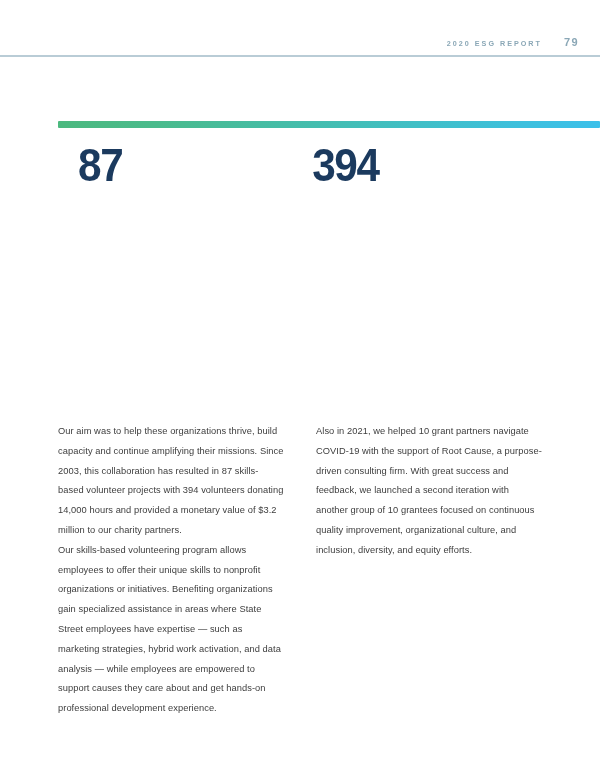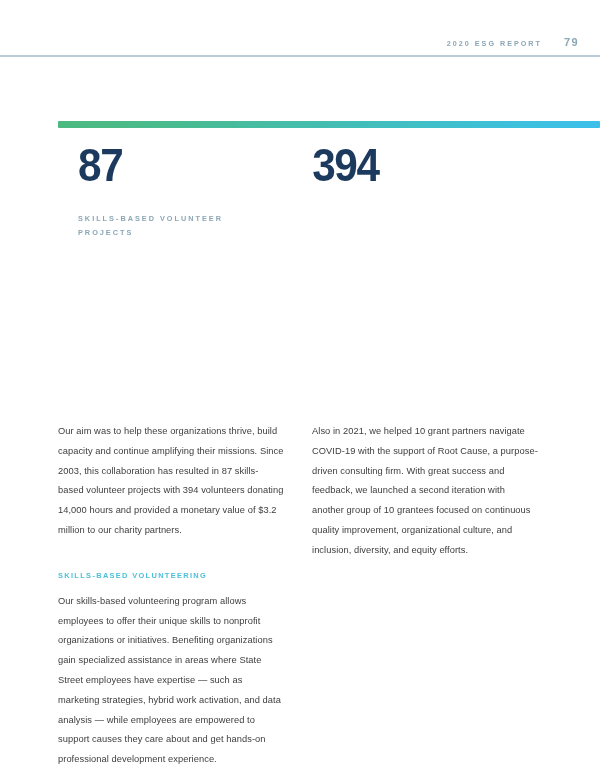--- a/index.html
+++ b/index.html
@@ -109,20 +109,21 @@
   .stat:nth-child(2) .stat-label { max-width: 160px; }
   .stat:nth-child(3) .stat-label { max-width: 160px; }
 
   
   .body-columns {
     position: absolute;
     top: 422px;
     left: 58px;
     width: 484px;
     display: flex;
+    justify-content: space-between;
   }
   .column {
     width: 226px;
   }
   .column.right { width: 226px; margin-left: 28px; }
 
   p.para {
     margin: 0;
     color: #3d3d3d;
     font-size: 9.3px;
@@ -156,37 +157,35 @@
 <div class="header-rule"></div>
 
 <div class="gradient-bar"></div>
 
 <div class="stats-row">
 
   <div class="stat">
     <div class="stat-value">
       <span>87</span><span class="suffix"></span>
     </div>
-    <div class="stat-label">SKILLS-BASED VOLUNTEER PROJECTS</div>
   </div>
 
   <div class="stat">
     <div class="stat-value">
       <span>394</span><span class="suffix"></span>
     </div>
   </div>
 
 
 </div>
 
 <div class="body-columns">
 
   <div class="column left">
     <p class="para">Our aim was to help these organizations thrive, build capacity and continue amplifying their missions. Since 2003, this collaboration has resulted in 87 skills-based volunteer projects with 394 volunteers donating 14,000 hours and provided a monetary value of $3.2 million to our charity partners.</p>
-    <p class="subhead">SKILLS-BASED VOLUNTEERING</p>
     <p class="para">Our skills-based volunteering program allows employees to offer their unique skills to nonprofit organizations or initiatives. Benefiting organizations gain specialized assistance in areas where State Street employees have expertise — such as marketing strategies, hybrid work activation, and data analysis — while employees are empowered to support causes they care about and get hands-on professional development experience.</p>
   </div>
 
   <div class="column right">
     <p class="para">Also in 2021, we helped 10 grant partners navigate COVID-19 with the support of Root Cause, a purpose-driven consulting firm. With great success and feedback, we launched a second iteration with another group of 10 grantees focused on continuous quality improvement, organizational culture, and inclusion, diversity, and equity efforts.</p>
   </div>
 
 </div>
 
 </body></html>

